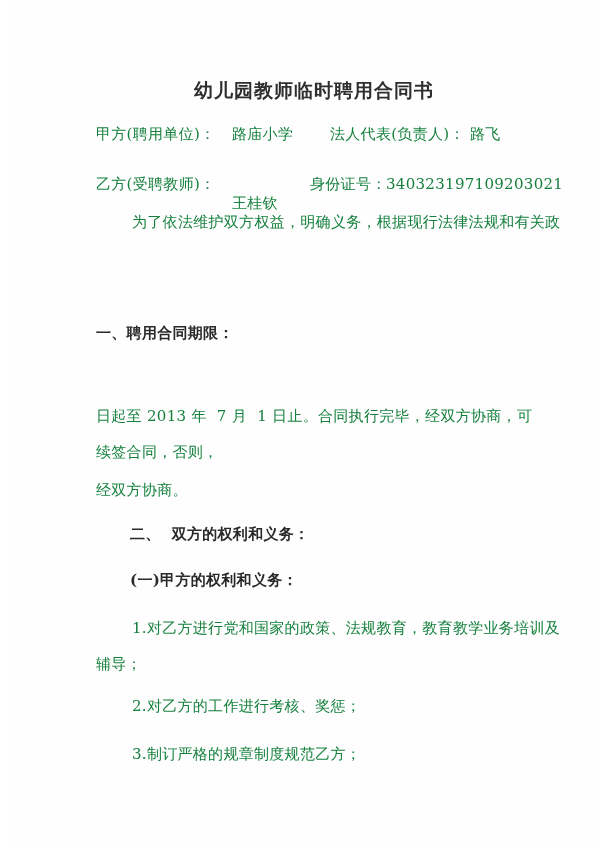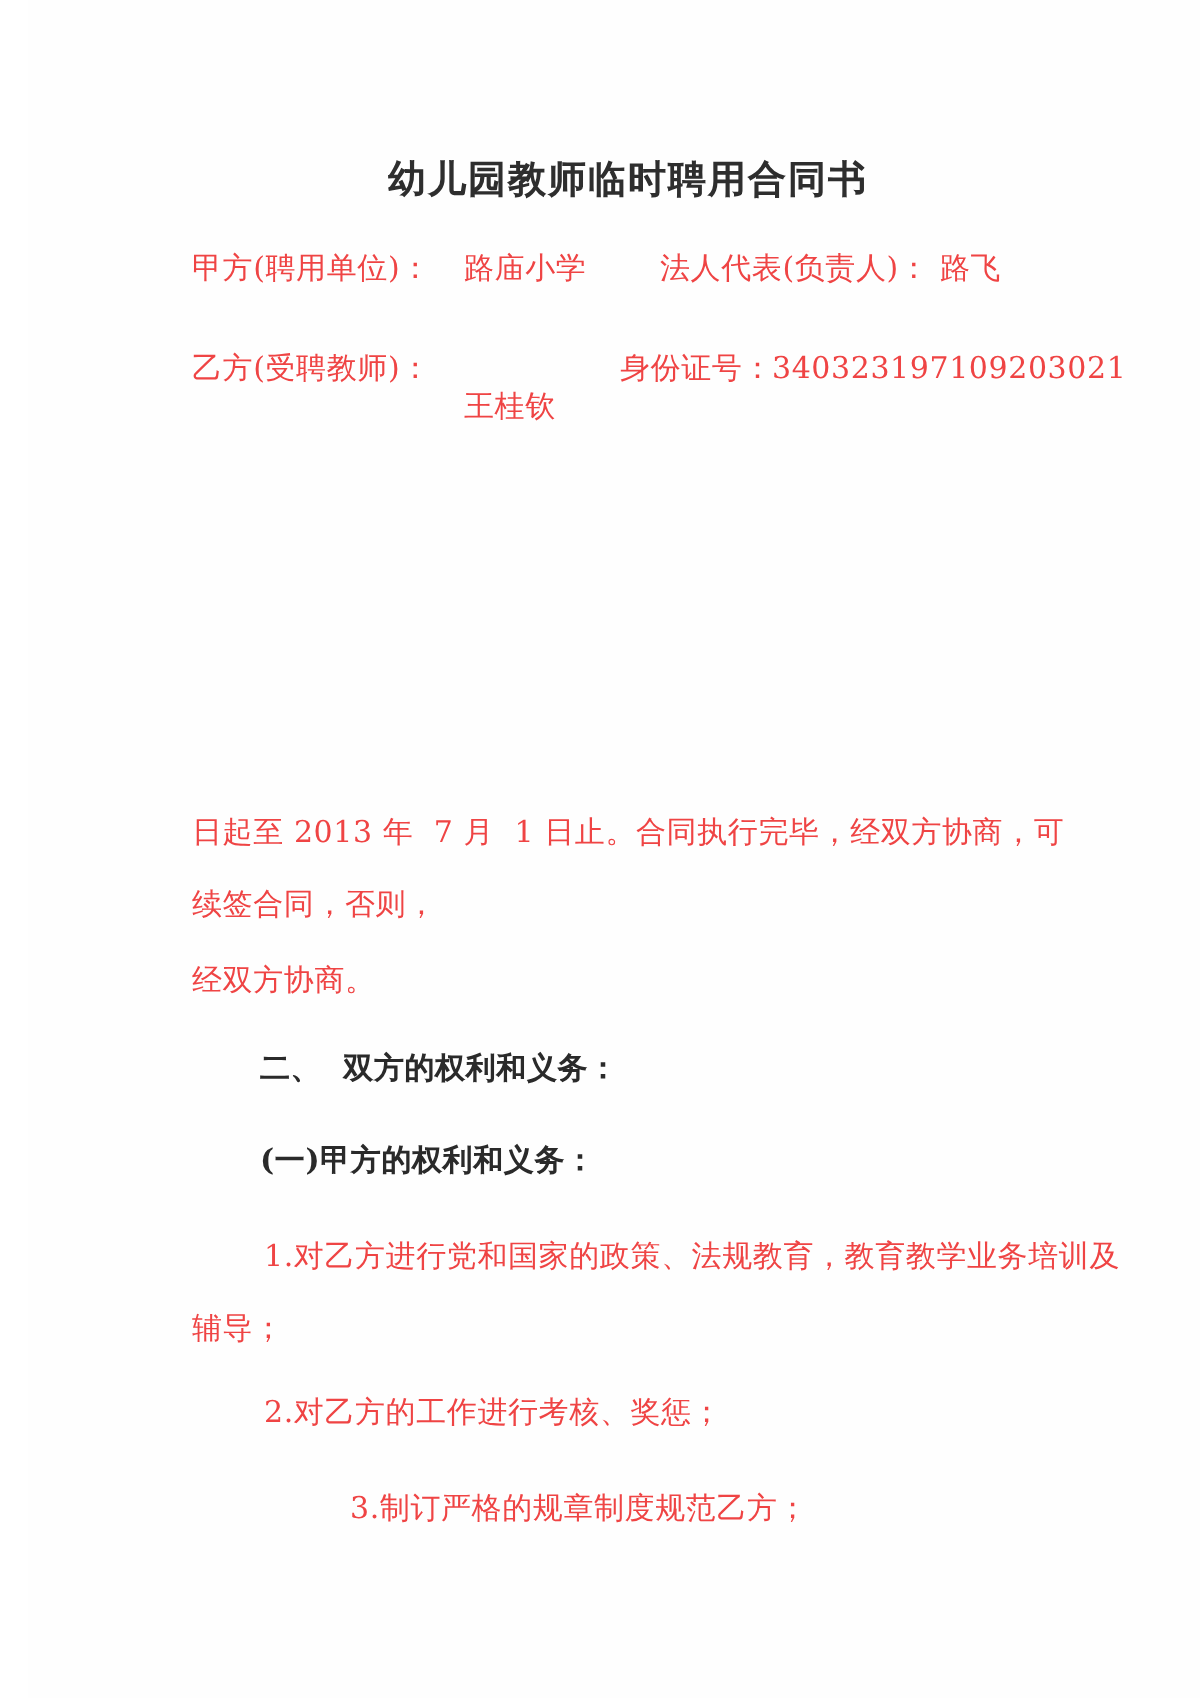--- a/index.html
+++ b/index.html
@@ -20,21 +20,21 @@
       left: 14px; top: 0;
       width: 600px; height: 849px;
       background: #fefefe;
     }
     .line {
       position: absolute;
       font-size: 15px;
       line-height: 20px;
       white-space: pre;
       letter-spacing: 0.3px;
-      color: #ef4444;
+      color: #15803d;
     }
     .title {
       position: absolute;
       top: 78px;
       left: 0;
       width: 600px;
       text-align: center;
       font-size: 19px;
       line-height: 24px;
       font-weight: bold;
@@ -56,26 +56,28 @@
   <div class="line" style="top:124px; left:82px;">甲方(聘用单位)：</div>
   <div class="line" style="top:124px; left:218px;">路庙小学</div>
   <div class="line" style="top:124px; left:316px;">法人代表(负责人)：</div>
   <div class="line" style="top:124px; left:456px;">路飞</div>
 
   <div class="line" style="top:174px; left:82px;">乙方(受聘教师)：</div>
   <div class="line" style="top:174px; left:218px;margin-top:19px;">王桂钦</div>
   <div class="line" style="top:174px; left:296px;">身份证号：</div>
   <div class="line" style="top:174px; left:372px;">340323197109203021</div>
 
+  <div class="line" style="top:212px; left:118px;">为了依法维护双方权益，明确义务，根据现行法律法规和有关政</div>
 
+  <div class="line bold" style="top:323px; left:82px;">一、聘用合同期限：</div>
   <div class="line" style="top:406px; left:82px;">日起至 2013 年  7 月  1 日止。合同执行完毕，经双方协商，可</div>
   <div class="line" style="top:442px; left:82px;">续签合同，否则，</div>
   <div class="line" style="top:480px; left:82px;">经双方协商。</div>
 
   <div class="line bold" style="top:524px; left:116px;">二、  双方的权利和义务：</div>
   <div class="line bold" style="top:570px; left:116px;">(一)甲方的权利和义务：</div>
 
   <div class="line" style="top:618px; left:118px;">1.对乙方进行党和国家的政策、法规教育，教育教学业务培训及</div>
   <div class="line" style="top:654px; left:82px;">辅导；</div>
   <div class="line" style="top:696px; left:118px;">2.对乙方的工作进行考核、奖惩；</div>
-  <div class="line" style="top:744px; left:118px;margin-left:43px;">3.制订严格的规章制度规范乙方；</div>
+  <div class="line" style="top:744px; left:118px;">3.制订严格的规章制度规范乙方；</div>
 
 </div>
 
 </body></html>

